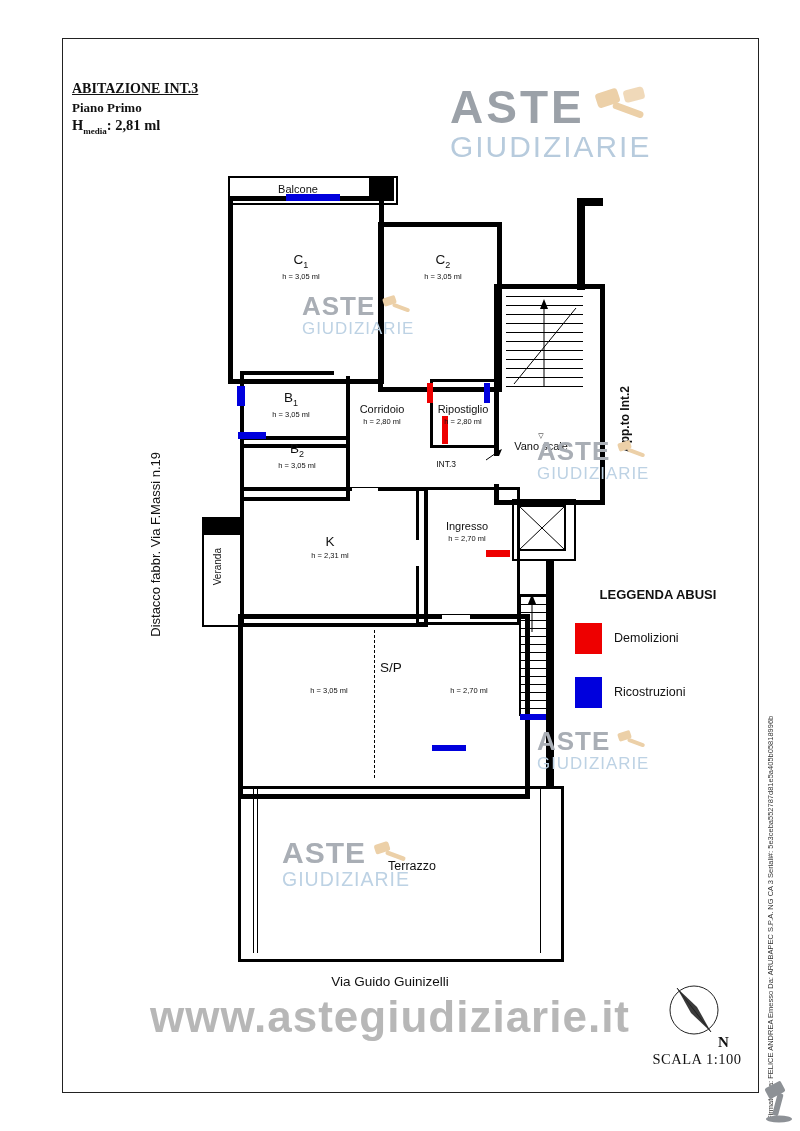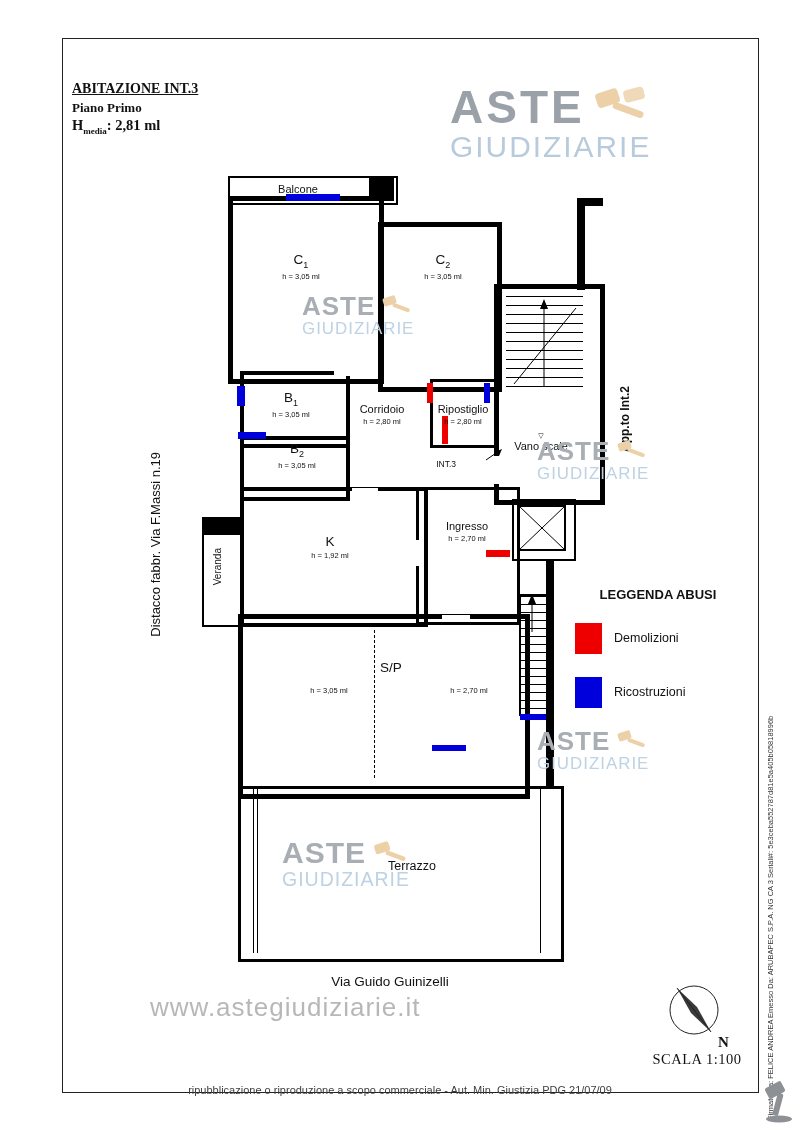--- a/index.html
+++ b/index.html
@@ -28,21 +28,21 @@
   .vtext{writing-mode:vertical-rl;transform:rotate(180deg);white-space:nowrap;}
   
   .wm{position:absolute;z-index:7;pointer-events:none;font-size:13px;line-height:1;}
   .wm .row{display:flex;align-items:center;gap:4px;}
   .wm .aste{font-size:2em;font-weight:bold;color:#a9aeb5;letter-spacing:1px;}
   .wm .giud{font-size:1.3em;color:#bdd2e4;letter-spacing:1px;margin-top:2px;}
   .wm svg.gv{width:3em;height:1.8em;}
   .wm.logo{font-size:23px;}
   .wm.logo .aste{letter-spacing:3px;color:#9ba1a8;}
   .wm.logo .giud{letter-spacing:2px;color:#b7cbdd;}
-  .bigwm{position:absolute;z-index:8;font-weight:normal;font-size:26px;color:#a6a6a6;opacity:.8;
+  .bigwm{position:absolute;z-index:8;font-weight:bold;font-size:44px;color:#a6a6a6;opacity:.8;
          letter-spacing:1px;pointer-events:none;}
   .legend-sw{position:absolute;z-index:6;}
   .sw-red{background:var(--demolizioni,#e00);}
   .sw-blue{background:var(--ricostruzioni,#00c);}
 </style>
 </head>
 <body>
 
 <div class="page">
 
@@ -171,21 +171,21 @@
     <svg class="abs" style="left:484px;top:448px;width:20px;height:14px;z-index:6;" viewBox="0 0 20 14">
       <line x1="2" y1="12" x2="15" y2="3" stroke="#000" stroke-width="1"></line>
       <polygon points="18,1 11,4 15,8" fill="#000"></polygon>
     </svg>
     <div class="rlabel" style="left:467px;top:520px;">
       <div class="rname-s">Ingresso</div>
       <div class="rheight">h = 2,70 ml</div>
     </div>
     <div class="rlabel" style="left:330px;top:534px;">
       <div class="rname">K</div>
-      <div class="rheight">h = 1,92 ml</div>
+      <div class="rheight">h = 2,31 ml</div>
     </div>
     <div class="abs vtext" style="left:212px;top:548px;font-size:10px;z-index:6;">
       <span>Veranda</span>
     </div>
     <div class="rlabel" style="left:391px;top:660px;">
       <div class="rname">S/P</div>
     </div>
     <div class="rlabel" style="left:329px;top:684px;">
       <div class="rheight">h = 3,05 ml</div>
     </div>
@@ -277,23 +277,20 @@
     <polygon points="13,6 33,25 47,50 27,31" fill="#3a3a3a"></polygon>
     <line x1="13" y1="6" x2="47" y2="50" stroke="#222" stroke-width="1"></line>
   </svg>
   <div class="abs serif" style="left:718px;top:1034px;font-size:15px;font-weight:bold;z-index:6;">
     <span>N</span>
   </div>
   <div class="abs serif" style="left:630px;top:1051px;width:134px;text-align:center;font-size:14.5px;letter-spacing:.5px;z-index:9;">
     <span>SCALA 1:100</span>
   </div>
 
-  <div class="abs" style="left:100px;top:1084px;width:600px;text-align:center;font-size:11px;color:#3f3f3f;z-index:6;">
-    <span>ripubblicazione o riproduzione a scopo commerciale - Aut. Min. Giustizia PDG 21/07/09</span>
-  </div>
 
   <div class="abs vtext" style="left:766px;top:585px;height:535px;font-size:7.5px;color:#333;z-index:6;">
     <span>Firmato Da: FELICE ANDREA Emesso Da: ARUBAPEC S.P.A. NG CA 3 Seriali#: 5e3ceba552787d81e5a405b05818996b</span>
   </div>
   <svg class="abs" style="left:762px;top:1078px;width:34px;height:46px;z-index:6;" viewBox="0 0 34 46">
     <g fill="#8d9196">
       <rect x="4" y="6" width="18" height="12" rx="2" transform="rotate(-28 13 12)"></rect>
       <rect x="13" y="15" width="6" height="23" rx="2" transform="rotate(15 16 26)"></rect>
       <ellipse cx="17" cy="41" rx="13" ry="3.5"></ellipse>
     </g>

